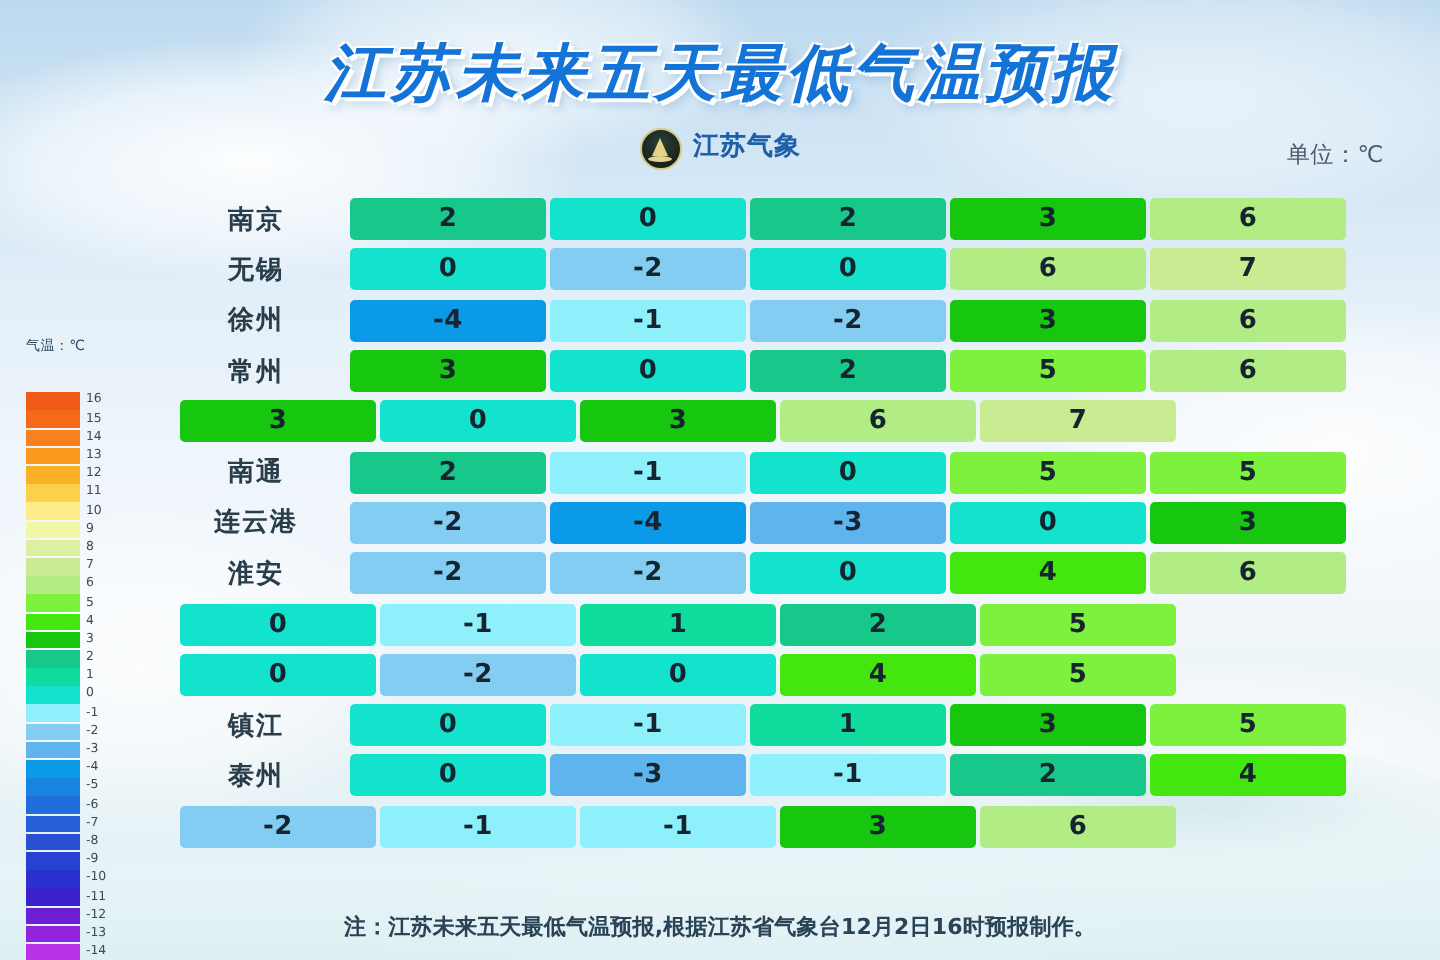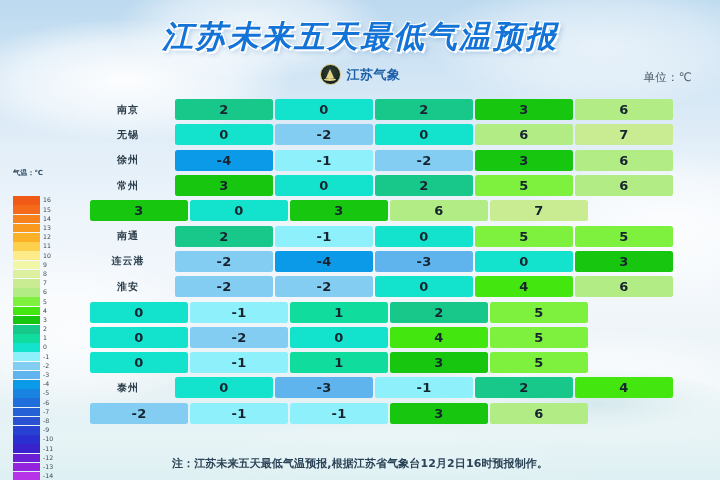--- a/index.html
+++ b/index.html
@@ -60,21 +60,21 @@
       2px 2px 0 #ffffff,
       -1px -1px 0 #ffffff,
       1px -1px 0 #ffffff,
       -1px 1px 0 #ffffff,
       3px 3px 5px rgba(18,90,160,.28);
     white-space:nowrap;
   }
 
   #brand {
     position:absolute; top:64px; left:0; right:0;
-    display:flex; align-items:center; justify-content:center; gap:6px;
+    display:flex; align-items:flex-start; justify-content:center; gap:6px;
   }
   .logo-badge {
     width:21px; height:21px; border-radius:50%;
     background:radial-gradient(circle at 50% 38%, #2f3f36 0%, #16241d 70%, #0d1713 100%);
     border:1.5px solid #d9c87a;
     position:relative;
     flex:none;
   }
   .logo-badge::before {
     content:"";
@@ -100,21 +100,21 @@
     font-size:11.5px; color:#4a5a68; letter-spacing:.3px;
   }
 
   
   #legend {
     position:absolute; left:13px; top:168px;
     width:50px;
   }
   #legend-title {
     font-size:7px; color:#2d4a63; margin-bottom:18px;
-    letter-spacing:.2px; white-space:nowrap; font-weight:bold;
+    letter-spacing:.2px; white-space:nowrap; font-weight:normal;
   }
   .legend-row { display:flex; align-items:center; height:9.2px; }
   .legend-swatch { width:27px; height:8.6px; flex:none; }
   .legend-label {
     font-size:6.2px; color:#3a4a57; margin-left:3px;
     line-height:1; white-space:nowrap;
   }
 
   
   #table { position:absolute; left:0; top:97px; width:720px; }
@@ -127,21 +127,21 @@
   .head-cell {
     width:98px; flex:none; text-align:center;
     font-size:13.5px; font-weight:bold; color:#20323f;
     letter-spacing:.2px;
   }
 
   .data-row { display:flex; align-items:center; height:25.3px; padding-left:90px; }
   .city-name {
     width:85px; flex:none;
     text-align:center;
-    font-size:10px; font-weight:bold;
+    font-size:13px; font-weight:bold;
     color:#2a3d4a;
     letter-spacing:1px;
     padding-right:9px;
   }
   .val-cell {
     width:98px; flex:none;
     height:21px;
     margin-right:2px;
     border-radius:2.5px;
     display:flex; align-items:center; justify-content:center;
@@ -387,20 +387,21 @@
         <div class="val-cell" style="background: rgb(126, 240, 62);">5</div>
       </div>
       <div class="data-row">
         <div class="val-cell" style="background: rgb(19, 227, 205);">0</div>
         <div class="val-cell" style="background: rgb(132, 205, 242);">-2</div>
         <div class="val-cell" style="background: rgb(19, 227, 205);">0</div>
         <div class="val-cell" style="background: rgb(68, 230, 15);">4</div>
         <div class="val-cell" style="background: rgb(126, 240, 62);">5</div>
       </div>
       <div class="data-row">
+        <div class="city-name">镇江</div>
         <div class="val-cell" style="background: rgb(19, 227, 205);">0</div>
         <div class="val-cell" style="background: rgb(141, 240, 251);">-1</div>
         <div class="val-cell" style="background: rgb(16, 220, 158);">1</div>
         <div class="val-cell" style="background: rgb(23, 198, 15);">3</div>
         <div class="val-cell" style="background: rgb(126, 240, 62);">5</div>
       </div>
       <div class="data-row">
         <div class="city-name">泰州</div>
         <div class="val-cell" style="background: rgb(19, 227, 205);">0</div>
         <div class="val-cell" style="background: rgb(95, 180, 238);">-3</div>

